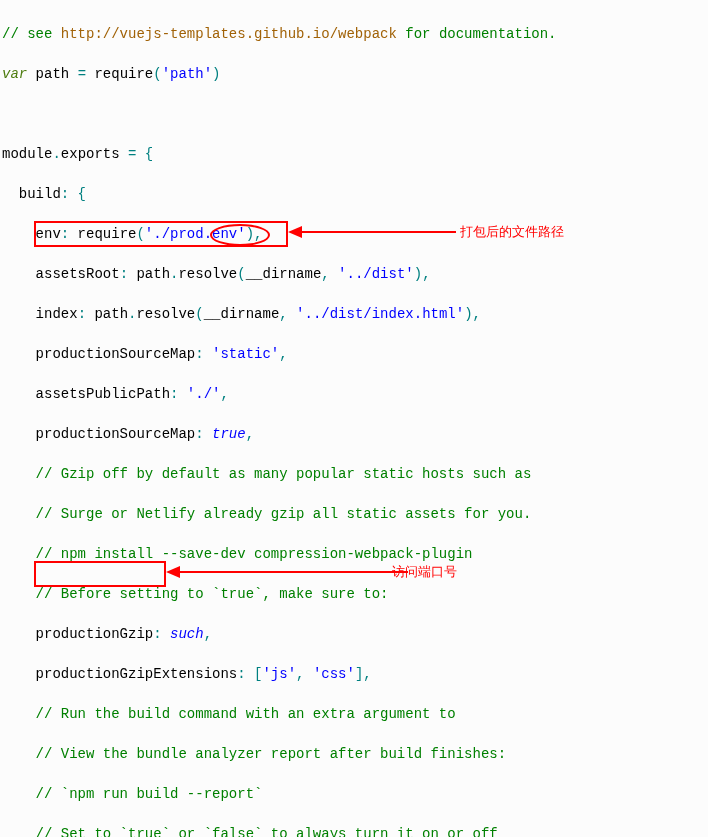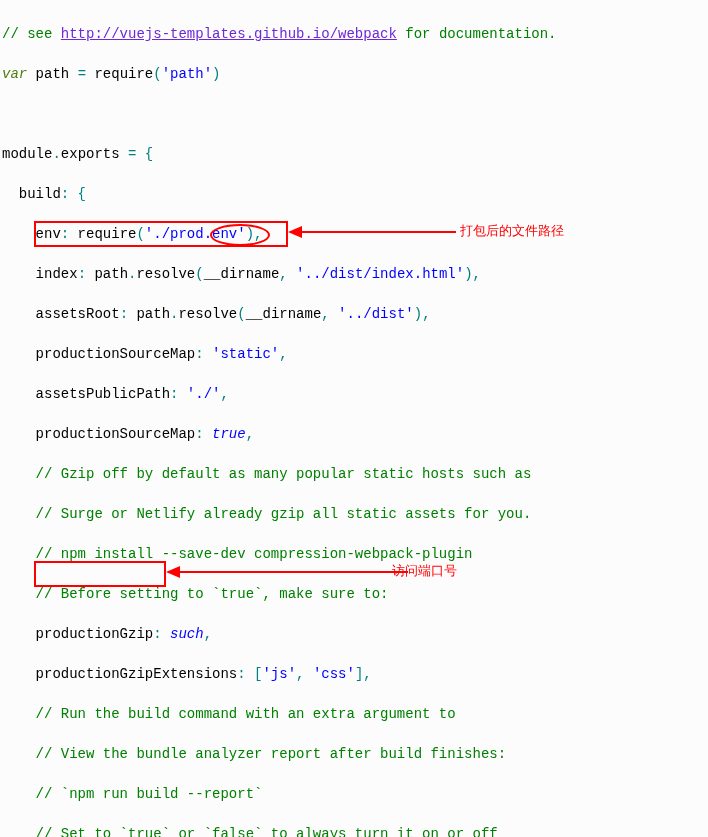--- a/index.html
+++ b/index.html
@@ -11,21 +11,21 @@
     background: #fcfcfc;
     width: 708px;
     position: relative;
   }
   .code-area {
     padding: 4px 2px;
     white-space: pre;
   }
   .line { display: block; position: relative; }
   .c-comment { color: #008000; }
-  .c-link { color: #6d28d9; text-decoration: underline; }
+  .c-link { color: #a16207; }
   .c-kw { color: #4d7c0f; font-style: italic; }
   .c-prop { color: #000000; }
   .c-punct { color: #008080; }
   .c-str { color: #0000ff; }
   .c-bool { color: #0000ff; font-style: italic; }
   .red-box {
     position: absolute;
     border: 2px solid #ff0000;
     pointer-events: none;
   }
@@ -35,37 +35,37 @@
     border-radius: 50%;
     pointer-events: none;
   }
   .arrow-svg {
     position: absolute;
     pointer-events: none;
   }
   .annot {
     position: absolute;
     color: #ff0000;
-    font-family: Liberation Mono, monospace;
+    font-family: Liberation Serif, serif;
     font-size: 13px;
     white-space: nowrap;
   }
 </style>
 </head>
 <body>
 
 <div class="code-area">
 <span class="line"><span class="c-comment">// see </span><span class="c-link">http://vuejs-templates.github.io/webpack</span><span class="c-comment"> for documentation.</span></span>
 <span class="line"><span class="c-kw">var</span><span class="c-prop"> path </span><span class="c-punct">=</span><span class="c-prop"> require</span><span class="c-punct">(</span><span class="c-str">'path'</span><span class="c-punct">)</span></span>
 <span class="line">&nbsp;</span>
 <span class="line"><span class="c-prop">module</span><span class="c-punct">.</span><span class="c-prop">exports </span><span class="c-punct">=</span><span class="c-punct"> {</span></span>
 <span class="line"><span class="c-prop">  build</span><span class="c-punct">:</span><span class="c-punct"> {</span></span>
 <span class="line"><span class="c-prop">    env</span><span class="c-punct">:</span><span class="c-prop"> require</span><span class="c-punct">(</span><span class="c-str">'./prod.env'</span><span class="c-punct">),</span></span>
+<span class="line"><span class="c-prop">    assetsRoot</span><span class="c-punct">:</span><span class="c-prop"> path</span><span class="c-punct">.</span><span class="c-prop">resolve</span><span class="c-punct">(</span><span class="c-prop">__dirname</span><span class="c-punct">, </span><span class="c-str">'../dist'</span><span class="c-punct">),</span></span>
 <span class="line"><span class="c-prop">    index</span><span class="c-punct">:</span><span class="c-prop"> path</span><span class="c-punct">.</span><span class="c-prop">resolve</span><span class="c-punct">(</span><span class="c-prop">__dirname</span><span class="c-punct">, </span><span class="c-str">'../dist/index.html'</span><span class="c-punct">),</span></span>
-<span class="line"><span class="c-prop">    assetsRoot</span><span class="c-punct">:</span><span class="c-prop"> path</span><span class="c-punct">.</span><span class="c-prop">resolve</span><span class="c-punct">(</span><span class="c-prop">__dirname</span><span class="c-punct">, </span><span class="c-str">'../dist'</span><span class="c-punct">),</span></span>
 <span class="line"><span class="c-prop">    productionSourceMap</span><span class="c-punct">:</span><span class="c-prop"> </span><span class="c-str">'static'</span><span class="c-punct">,</span></span>
 <span class="line"><span class="c-prop">    assetsPublicPath</span><span class="c-punct">:</span><span class="c-prop"> </span><span class="c-str">'./'</span><span class="c-punct">,</span></span>
 <span class="line"><span class="c-prop">    productionSourceMap</span><span class="c-punct">:</span><span class="c-prop"> </span><span class="c-bool">true</span><span class="c-punct">,</span></span>
 <span class="line"><span class="c-comment">    // Gzip off by default as many popular static hosts such as</span></span>
 <span class="line"><span class="c-comment">    // Surge or Netlify already gzip all static assets for you.</span></span>
 <span class="line"><span class="c-comment">    // npm install --save-dev compression-webpack-plugin</span></span>
 <span class="line"><span class="c-comment">    // Before setting to `true`, make sure to:</span></span>
 <span class="line"><span class="c-prop">    productionGzip</span><span class="c-punct">:</span><span class="c-prop"> </span><span class="c-bool">such</span><span class="c-punct">,</span></span>
 <span class="line"><span class="c-prop">    productionGzipExtensions</span><span class="c-punct">:</span><span class="c-punct"> [</span><span class="c-str">'js'</span><span class="c-punct">, </span><span class="c-str">'css'</span><span class="c-punct">],</span></span>
 <span class="line"><span class="c-comment">    // Run the build command with an extra argument to</span></span>

